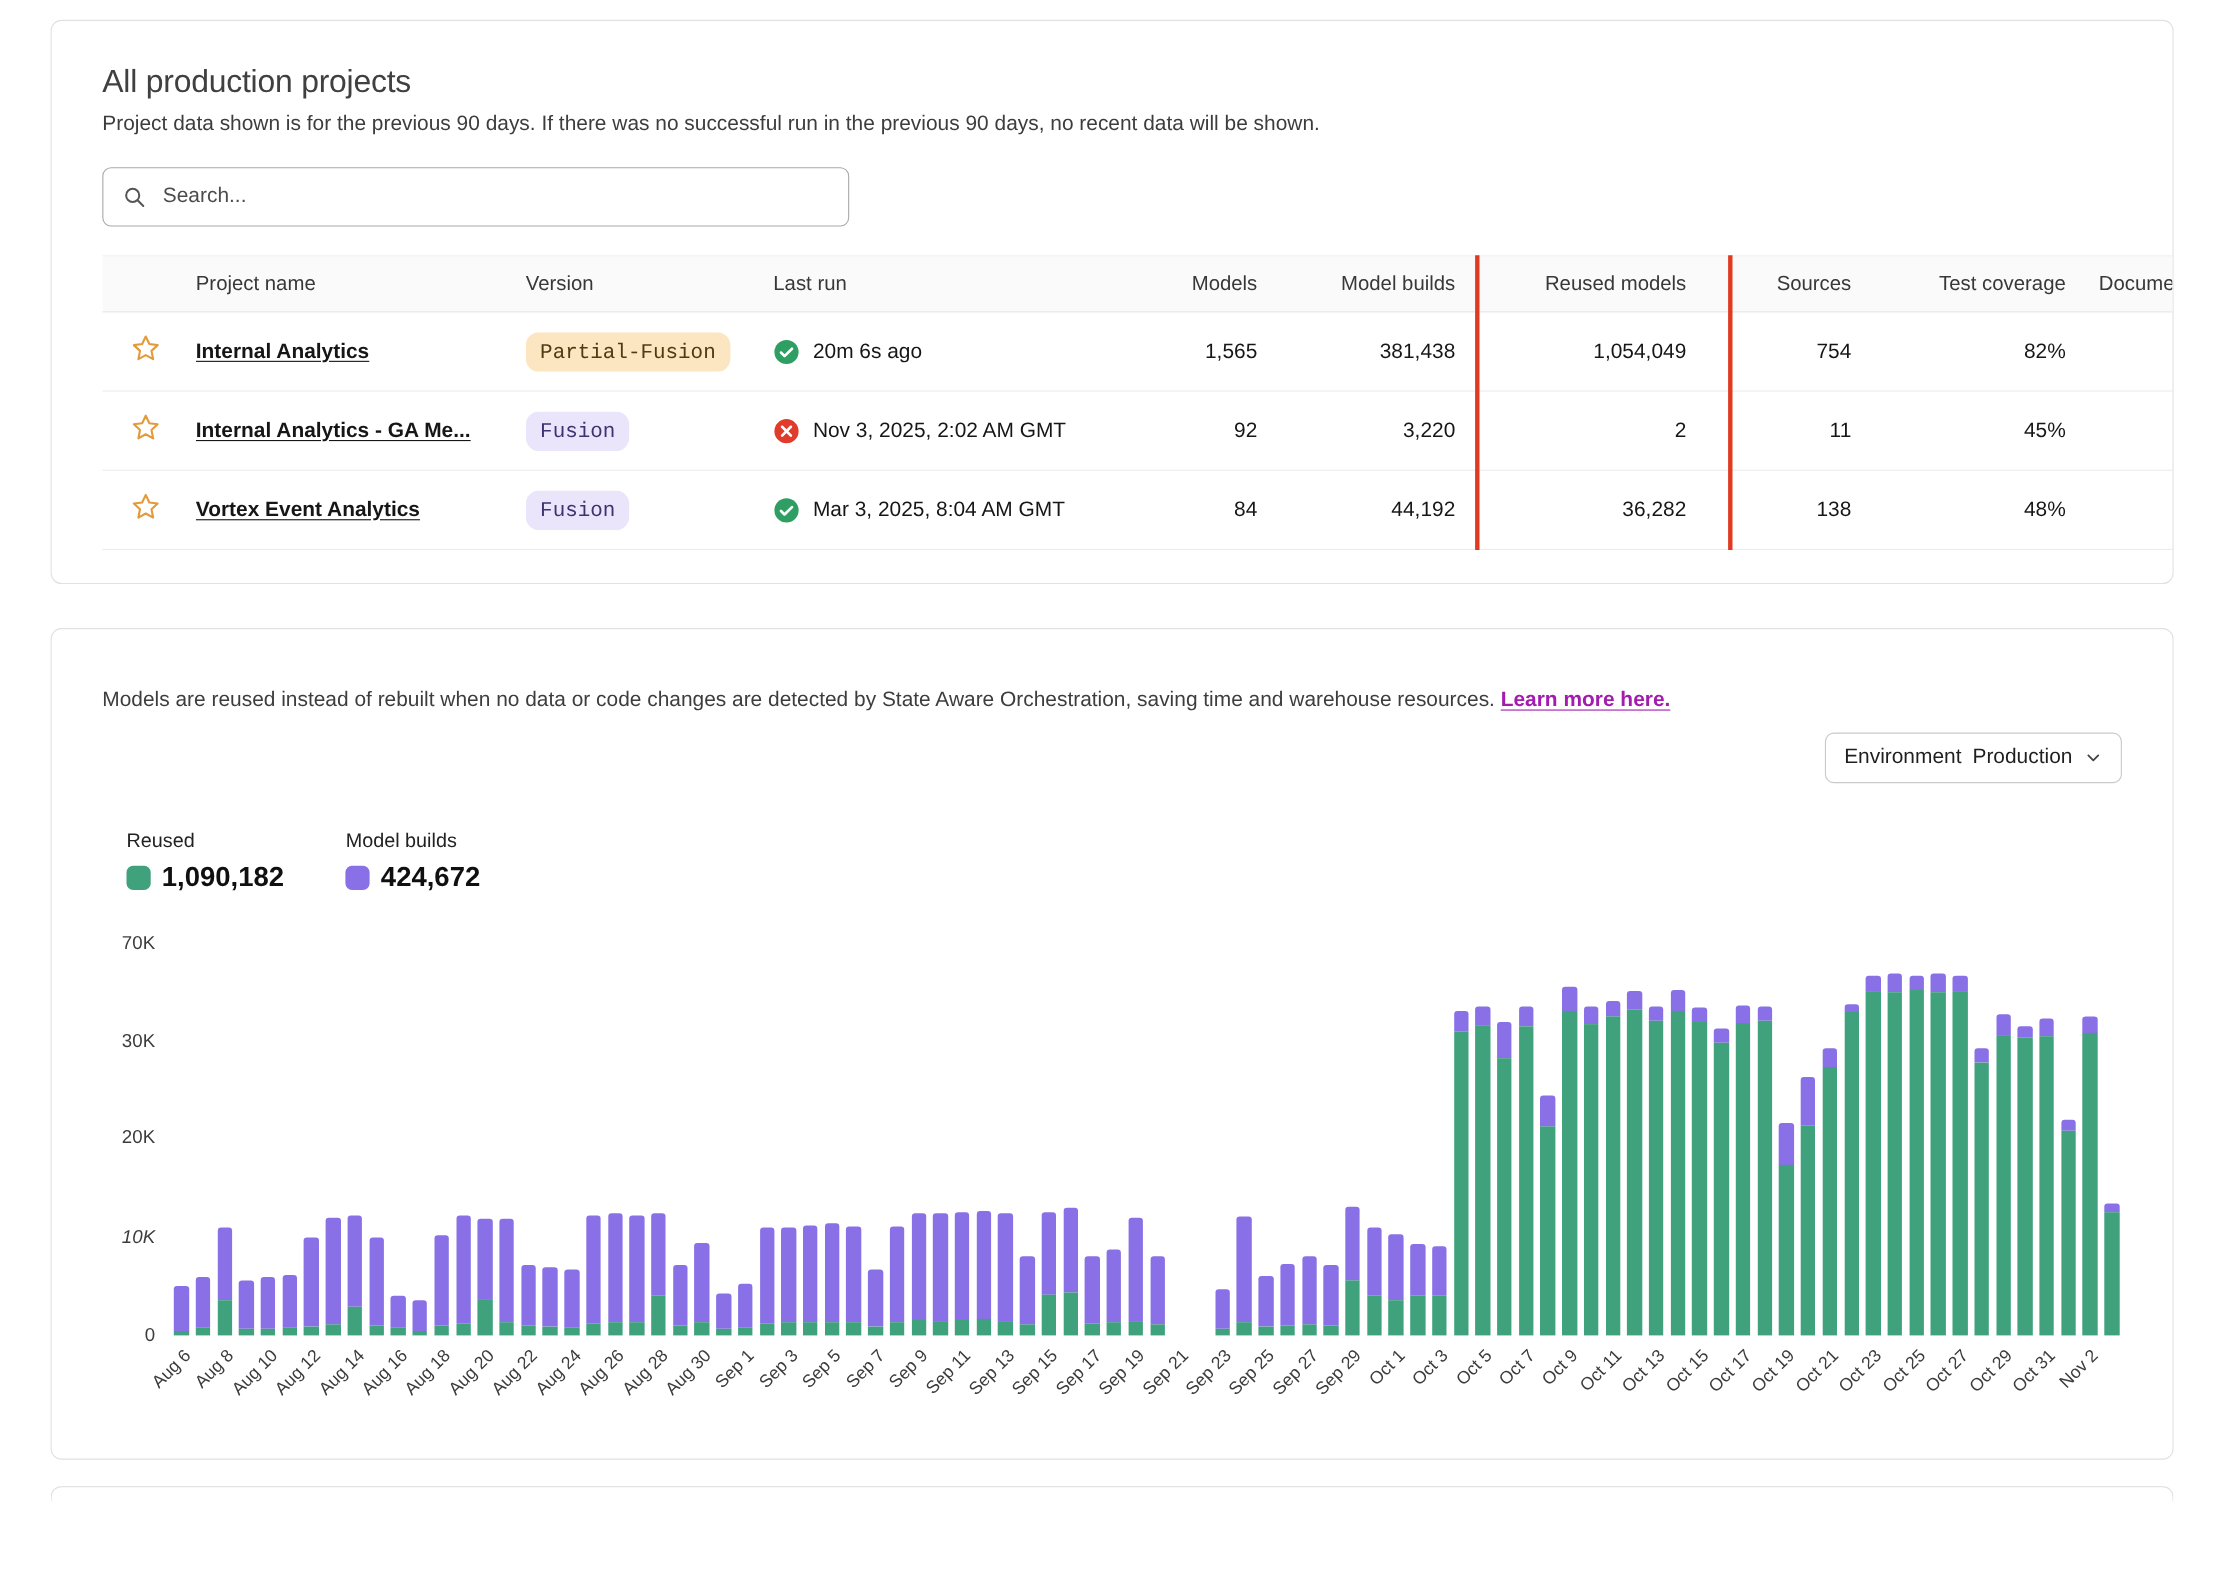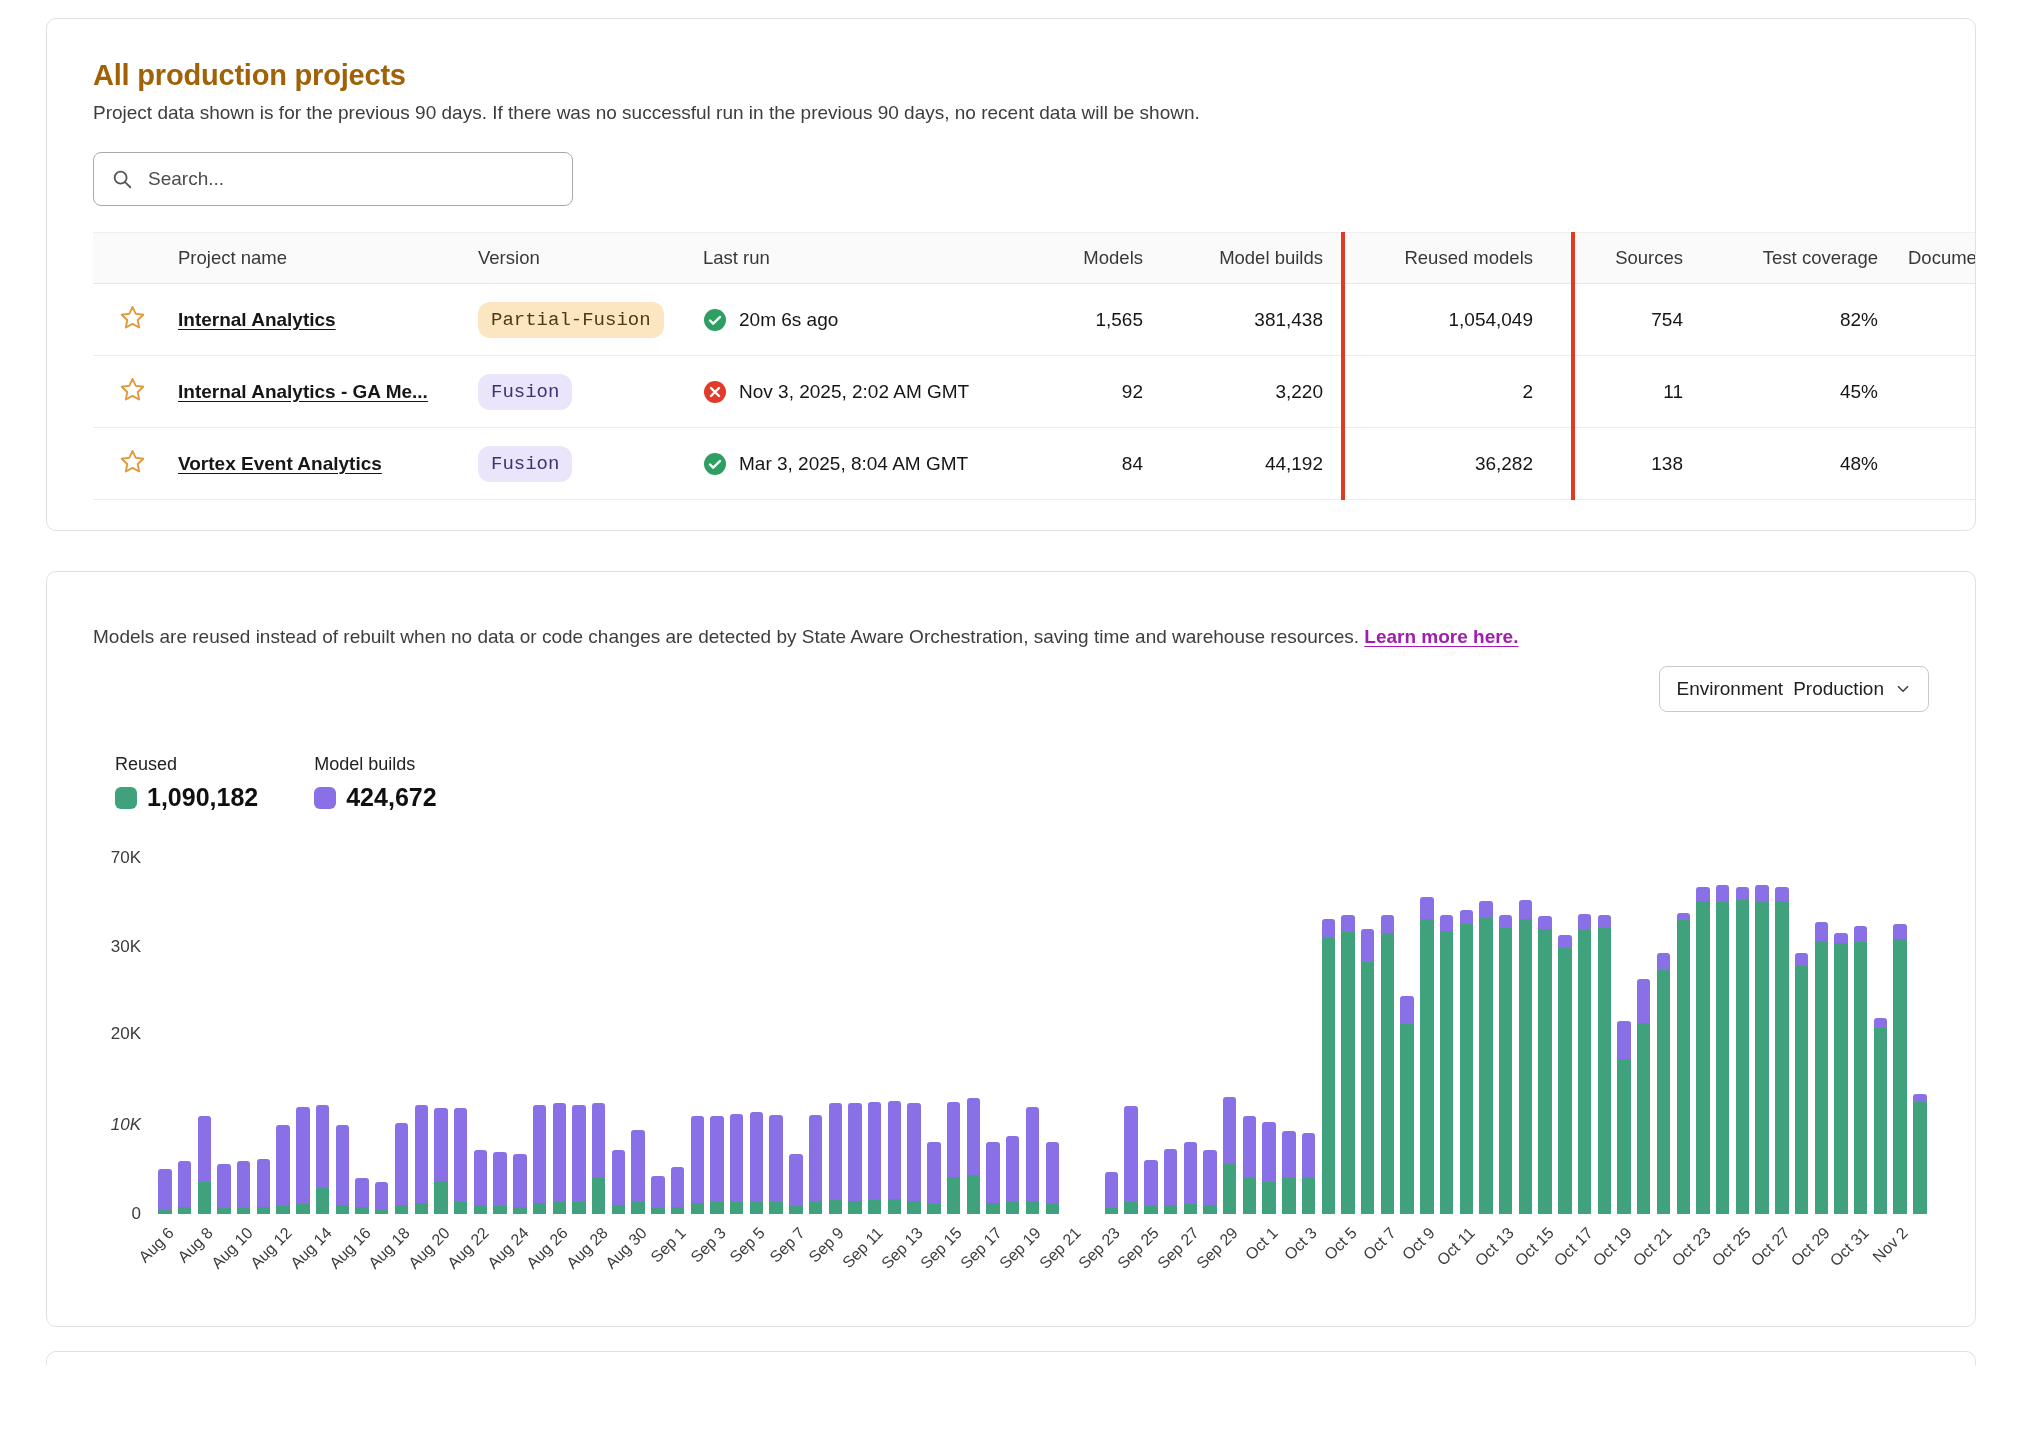--- a/index.html
+++ b/index.html
@@ -3,25 +3,25 @@
 <meta charset="utf-8">
 <style>
   * { box-sizing: border-box; margin: 0; padding: 0; }
   html,body { width: 2022px; height: 1438px; overflow: hidden; background: #ffffff;
     font-family: "Liberation Sans", sans-serif; color: #1a1a1a; }
 
   .card { margin: 0 46px; background: #fff; border: 1px solid #e1e1e1; border-radius: 10px; }
   .card-1 { margin-top: 18px; padding: 40px 46px 30px 46px; overflow: hidden; }
   .card-2 { margin-top: 40px; padding: 44px 46px 40px 46px; overflow: hidden; }
 
-  .card-title { font-size: 29px; font-weight: 700; letter-spacing: -0.2px; color: #a16207; }
+  .card-title { font-size: 29px; font-weight: 400; letter-spacing: -0.2px; color: #404040; }
   .card-subtitle { margin-top: 10px; font-size: 19px; color: #3d3d3d; }
 
   
-  .search-wrap { position: relative; margin-top: 28px; width: 480px; }
+  .search-wrap { position: relative; margin-top: 28px; width: 679px; }
   .search-wrap svg { position: absolute; left: 18px; top: 16px; }
   .search-input { width: 100%; height: 54px; border: 1px solid #a9a9a9; border-radius: 8px;
     padding: 0 16px 0 54px; font-size: 19px; font-family: inherit; color: #222; outline: none; }
   .search-input::placeholder { color: #4c4c4c; opacity: 1; }
 
   
   .table-wrap { position: relative; margin-top: 26px; margin-right: -46px; overflow: hidden; }
   .thead, .trow { display: grid;
     grid-template-columns: 85px 300px 225px 345px 125px 180px 210px 150px 195px 140px;
     width: 1955px; align-items: center; }

